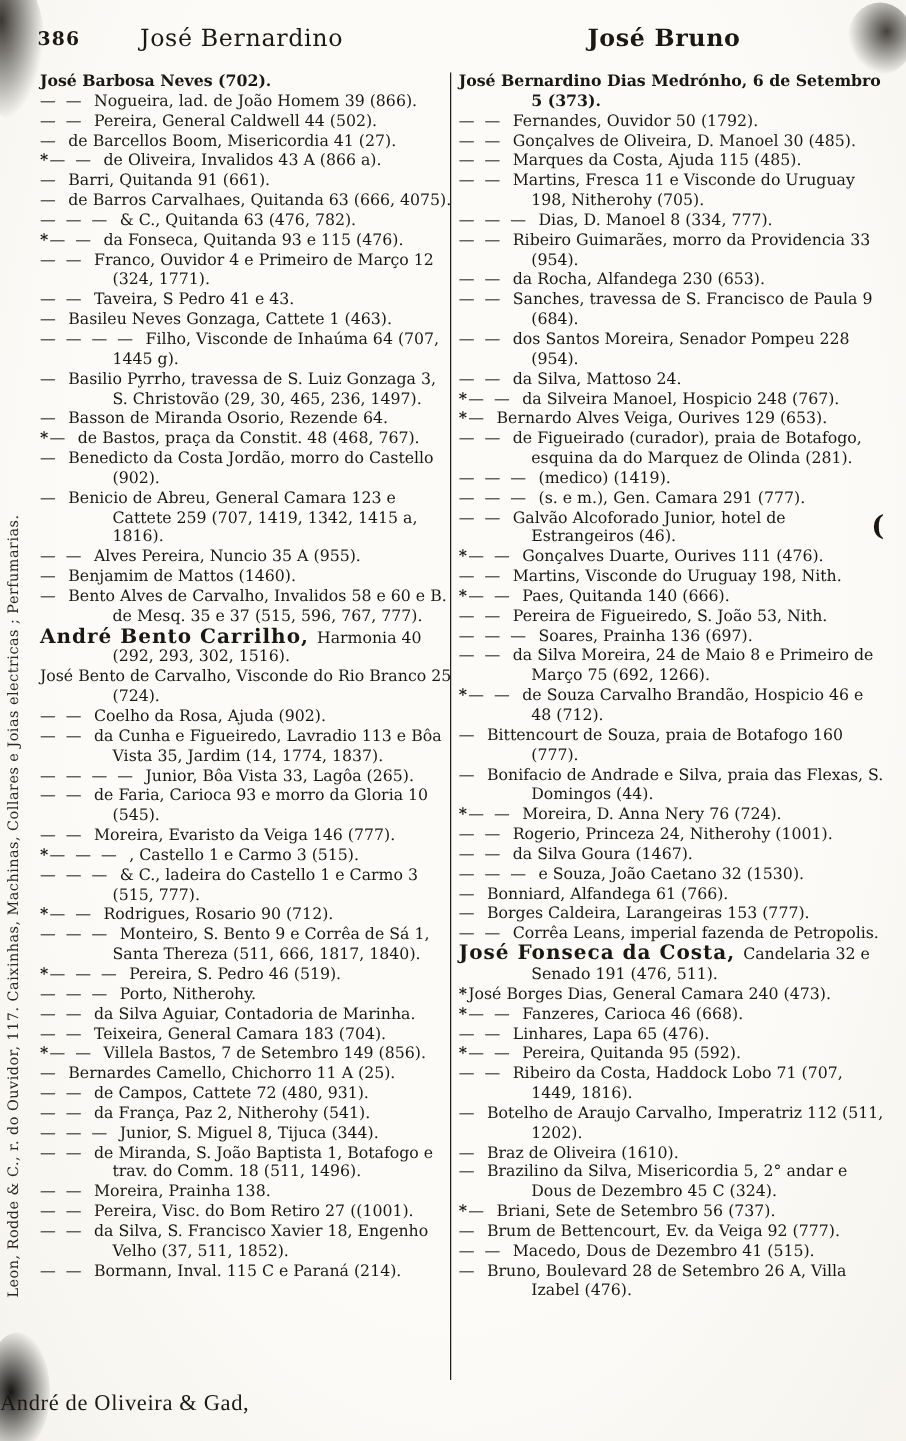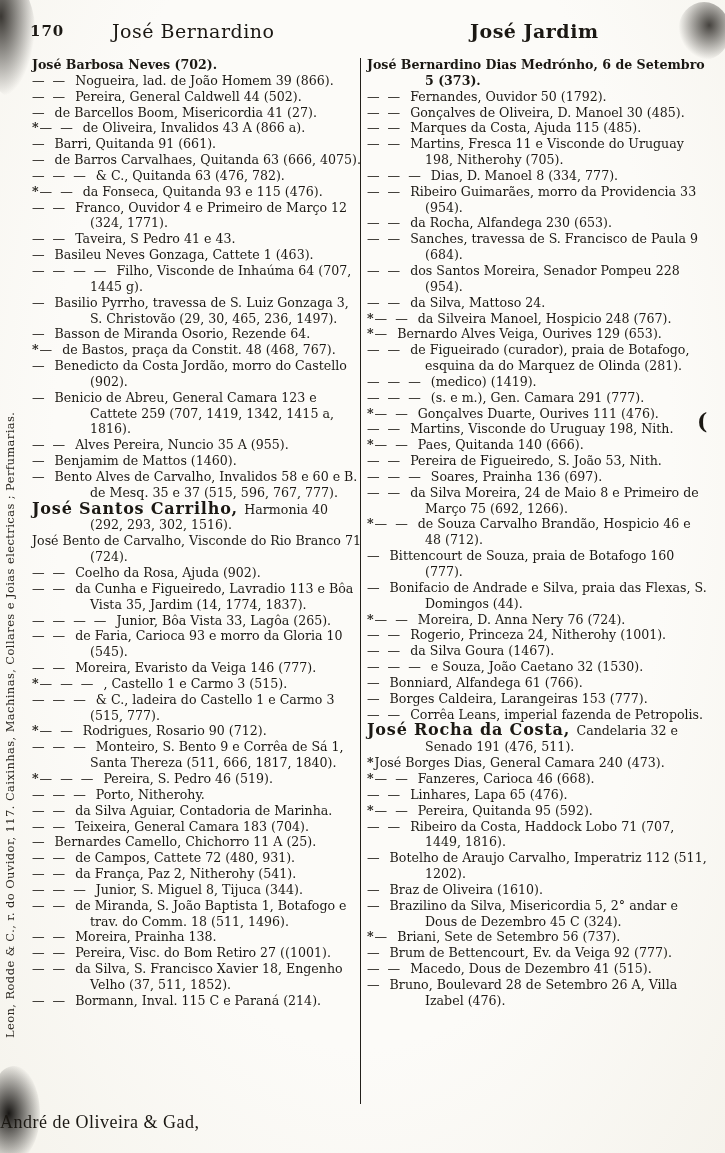--- a/index.html
+++ b/index.html
@@ -53,23 +53,23 @@
 <div class="page">
 
   <div class="smudge tl"></div>
   <div class="smudge tr"></div>
   <div class="smudge bl"></div>
   <div class="smudge mid">(</div>
 
   <div class="sidebar-vert">Leon, Rodde &amp; C., r. do Ouvidor, 117. Caixinhas, Machinas, Collares e Joias electricas ; Perfumarias.</div>
 
   <div class="header">
-    <span class="pagenum">170</span>
+    <span class="pagenum">386</span>
     <span class="head-left">José Bernardino</span>
-    <span class="head-right">José Jardim</span>
+    <span class="head-right">José Bruno</span>
   </div>
 
   <div class="divider"></div>
 
   <div class="col col-left">
       <div class="entry boldentry">José Barbosa Neves (702).</div>
       <div class="entry"><span class="dashes">— — </span>Nogueira, lad. de João Homem 39 (866).</div>
       <div class="entry"><span class="dashes">— — </span>Pereira, General Caldwell 44 (502).</div>
       <div class="entry"><span class="dashes">— </span>de Barcellos Boom, Misericordia 41 (27).</div>
       <div class="entry"><span class="star">*</span><span class="dashes">— — </span>de Oliveira, Invalidos 43 A (866 a).</div>
@@ -82,35 +82,36 @@
       <div class="entry"><span class="dashes">— </span>Basileu Neves Gonzaga, Cattete 1 (463).</div>
       <div class="entry"><span class="dashes">— — — — </span>Filho, Visconde de Inhaúma 64 (707, 1445 g).</div>
       <div class="entry"><span class="dashes">— </span>Basilio Pyrrho, travessa de S. Luiz Gonzaga 3, S. Christovão (29, 30, 465, 236, 1497).</div>
       <div class="entry"><span class="dashes">— </span>Basson de Miranda Osorio, Rezende 64.</div>
       <div class="entry"><span class="star">*</span><span class="dashes">— </span>de Bastos, praça da Constit. 48 (468, 767).</div>
       <div class="entry"><span class="dashes">— </span>Benedicto da Costa Jordão, morro do Castello (902).</div>
       <div class="entry"><span class="dashes">— </span>Benicio de Abreu, General Camara 123 e Cattete 259 (707, 1419, 1342, 1415 a, 1816).</div>
       <div class="entry"><span class="dashes">— — </span>Alves Pereira, Nuncio 35 A (955).</div>
       <div class="entry"><span class="dashes">— </span>Benjamim de Mattos (1460).</div>
       <div class="entry"><span class="dashes">— </span>Bento Alves de Carvalho, Invalidos 58 e 60 e B. de Mesq. 35 e 37 (515, 596, 767, 777).</div>
-      <div class="entry"><span class="headname">José Santos Carrilho, </span>Harmonia 40 (292, 293, 302, 1516).</div>
-      <div class="entry">José Bento de Carvalho, Visconde do Rio Branco 71 (724).</div>
+      <div class="entry"><span class="headname">André Bento Carrilho, </span>Harmonia 40 (292, 293, 302, 1516).</div>
+      <div class="entry">José Bento de Carvalho, Visconde do Rio Branco 25 (724).</div>
       <div class="entry"><span class="dashes">— — </span>Coelho da Rosa, Ajuda (902).</div>
       <div class="entry"><span class="dashes">— — </span>da Cunha e Figueiredo, Lavradio 113 e Bôa Vista 35, Jardim (14, 1774, 1837).</div>
       <div class="entry"><span class="dashes">— — — — </span>Junior, Bôa Vista 33, Lagôa (265).</div>
       <div class="entry"><span class="dashes">— — </span>de Faria, Carioca 93 e morro da Gloria 10 (545).</div>
       <div class="entry"><span class="dashes">— — </span>Moreira, Evaristo da Veiga 146 (777).</div>
       <div class="entry"><span class="star">*</span><span class="dashes">— — — </span>, Castello 1 e Carmo 3 (515).</div>
       <div class="entry"><span class="dashes">— — — </span>&amp; C., ladeira do Castello 1 e Carmo 3 (515, 777).</div>
       <div class="entry"><span class="star">*</span><span class="dashes">— — </span>Rodrigues, Rosario 90 (712).</div>
       <div class="entry"><span class="dashes">— — — </span>Monteiro, S. Bento 9 e Corrêa de Sá 1, Santa Thereza (511, 666, 1817, 1840).</div>
       <div class="entry"><span class="star">*</span><span class="dashes">— — — </span>Pereira, S. Pedro 46 (519).</div>
       <div class="entry"><span class="dashes">— — — </span>Porto, Nitherohy.</div>
       <div class="entry"><span class="dashes">— — </span>da Silva Aguiar, Contadoria de Marinha.</div>
       <div class="entry"><span class="dashes">— — </span>Teixeira, General Camara 183 (704).</div>
+      <div class="entry"><span class="star">*</span><span class="dashes">— — </span>Villela Bastos, 7 de Setembro 149 (856).</div>
       <div class="entry"><span class="dashes">— </span>Bernardes Camello, Chichorro 11 A (25).</div>
       <div class="entry"><span class="dashes">— — </span>de Campos, Cattete 72 (480, 931).</div>
       <div class="entry"><span class="dashes">— — </span>da França, Paz 2, Nitherohy (541).</div>
       <div class="entry"><span class="dashes">— — — </span>Junior, S. Miguel 8, Tijuca (344).</div>
       <div class="entry"><span class="dashes">— — </span>de Miranda, S. João Baptista 1, Botafogo e trav. do Comm. 18 (511, 1496).</div>
       <div class="entry"><span class="dashes">— — </span>Moreira, Prainha 138.</div>
       <div class="entry"><span class="dashes">— — </span>Pereira, Visc. do Bom Retiro 27 ((1001).</div>
       <div class="entry"><span class="dashes">— — </span>da Silva, S. Francisco Xavier 18, Engenho Velho (37, 511, 1852).</div>
       <div class="entry"><span class="dashes">— — </span>Bormann, Inval. 115 C e Paraná (214).</div>
     </div>
@@ -124,37 +125,38 @@
       <div class="entry"><span class="dashes">— — </span>Ribeiro Guimarães, morro da Providencia 33 (954).</div>
       <div class="entry"><span class="dashes">— — </span>da Rocha, Alfandega 230 (653).</div>
       <div class="entry"><span class="dashes">— — </span>Sanches, travessa de S. Francisco de Paula 9 (684).</div>
       <div class="entry"><span class="dashes">— — </span>dos Santos Moreira, Senador Pompeu 228 (954).</div>
       <div class="entry"><span class="dashes">— — </span>da Silva, Mattoso 24.</div>
       <div class="entry"><span class="star">*</span><span class="dashes">— — </span>da Silveira Manoel, Hospicio 248 (767).</div>
       <div class="entry"><span class="star">*</span><span class="dashes">— </span>Bernardo Alves Veiga, Ourives 129 (653).</div>
       <div class="entry"><span class="dashes">— — </span>de Figueirado (curador), praia de Botafogo, esquina da do Marquez de Olinda (281).</div>
       <div class="entry"><span class="dashes">— — — </span>(medico) (1419).</div>
       <div class="entry"><span class="dashes">— — — </span>(s. e m.), Gen. Camara 291 (777).</div>
+      <div class="entry"><span class="dashes">— — </span>Galvão Alcoforado Junior, hotel de Estrangeiros (46).</div>
       <div class="entry"><span class="star">*</span><span class="dashes">— — </span>Gonçalves Duarte, Ourives 111 (476).</div>
       <div class="entry"><span class="dashes">— — </span>Martins, Visconde do Uruguay 198, Nith.</div>
       <div class="entry"><span class="star">*</span><span class="dashes">— — </span>Paes, Quitanda 140 (666).</div>
       <div class="entry"><span class="dashes">— — </span>Pereira de Figueiredo, S. João 53, Nith.</div>
       <div class="entry"><span class="dashes">— — — </span>Soares, Prainha 136 (697).</div>
       <div class="entry"><span class="dashes">— — </span>da Silva Moreira, 24 de Maio 8 e Primeiro de Março 75 (692, 1266).</div>
       <div class="entry"><span class="star">*</span><span class="dashes">— — </span>de Souza Carvalho Brandão, Hospicio 46 e 48 (712).</div>
       <div class="entry"><span class="dashes">— </span>Bittencourt de Souza, praia de Botafogo 160 (777).</div>
       <div class="entry"><span class="dashes">— </span>Bonifacio de Andrade e Silva, praia das Flexas, S. Domingos (44).</div>
       <div class="entry"><span class="star">*</span><span class="dashes">— — </span>Moreira, D. Anna Nery 76 (724).</div>
       <div class="entry"><span class="dashes">— — </span>Rogerio, Princeza 24, Nitherohy (1001).</div>
       <div class="entry"><span class="dashes">— — </span>da Silva Goura (1467).</div>
       <div class="entry"><span class="dashes">— — — </span>e Souza, João Caetano 32 (1530).</div>
       <div class="entry"><span class="dashes">— </span>Bonniard, Alfandega 61 (766).</div>
       <div class="entry"><span class="dashes">— </span>Borges Caldeira, Larangeiras 153 (777).</div>
       <div class="entry"><span class="dashes">— — </span>Corrêa Leans, imperial fazenda de Petropolis.</div>
-      <div class="entry"><span class="headname">José Rocha da Costa, </span>Candelaria 32 e Senado 191 (476, 511).</div>
+      <div class="entry"><span class="headname">José Fonseca da Costa, </span>Candelaria 32 e Senado 191 (476, 511).</div>
       <div class="entry"><span class="star">*</span>José Borges Dias, General Camara 240 (473).</div>
       <div class="entry"><span class="star">*</span><span class="dashes">— — </span>Fanzeres, Carioca 46 (668).</div>
       <div class="entry"><span class="dashes">— — </span>Linhares, Lapa 65 (476).</div>
       <div class="entry"><span class="star">*</span><span class="dashes">— — </span>Pereira, Quitanda 95 (592).</div>
       <div class="entry"><span class="dashes">— — </span>Ribeiro da Costa, Haddock Lobo 71 (707, 1449, 1816).</div>
       <div class="entry"><span class="dashes">— </span>Botelho de Araujo Carvalho, Imperatriz 112 (511, 1202).</div>
       <div class="entry"><span class="dashes">— </span>Braz de Oliveira (1610).</div>
       <div class="entry"><span class="dashes">— </span>Brazilino da Silva, Misericordia 5, 2° andar e Dous de Dezembro 45 C (324).</div>
       <div class="entry"><span class="star">*</span><span class="dashes">— </span>Briani, Sete de Setembro 56 (737).</div>
       <div class="entry"><span class="dashes">— </span>Brum de Bettencourt, Ev. da Veiga 92 (777).</div>

